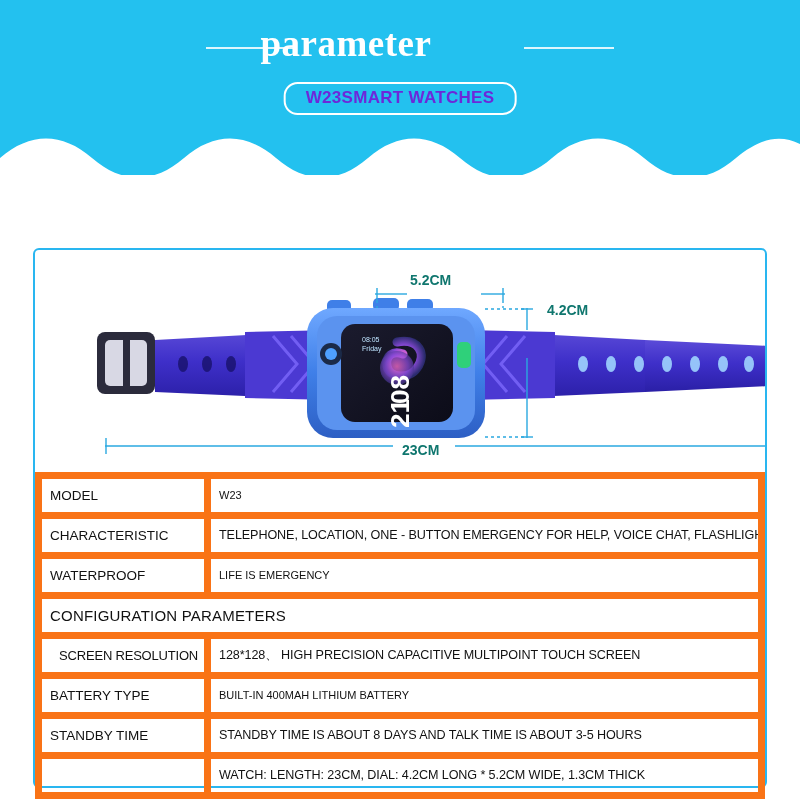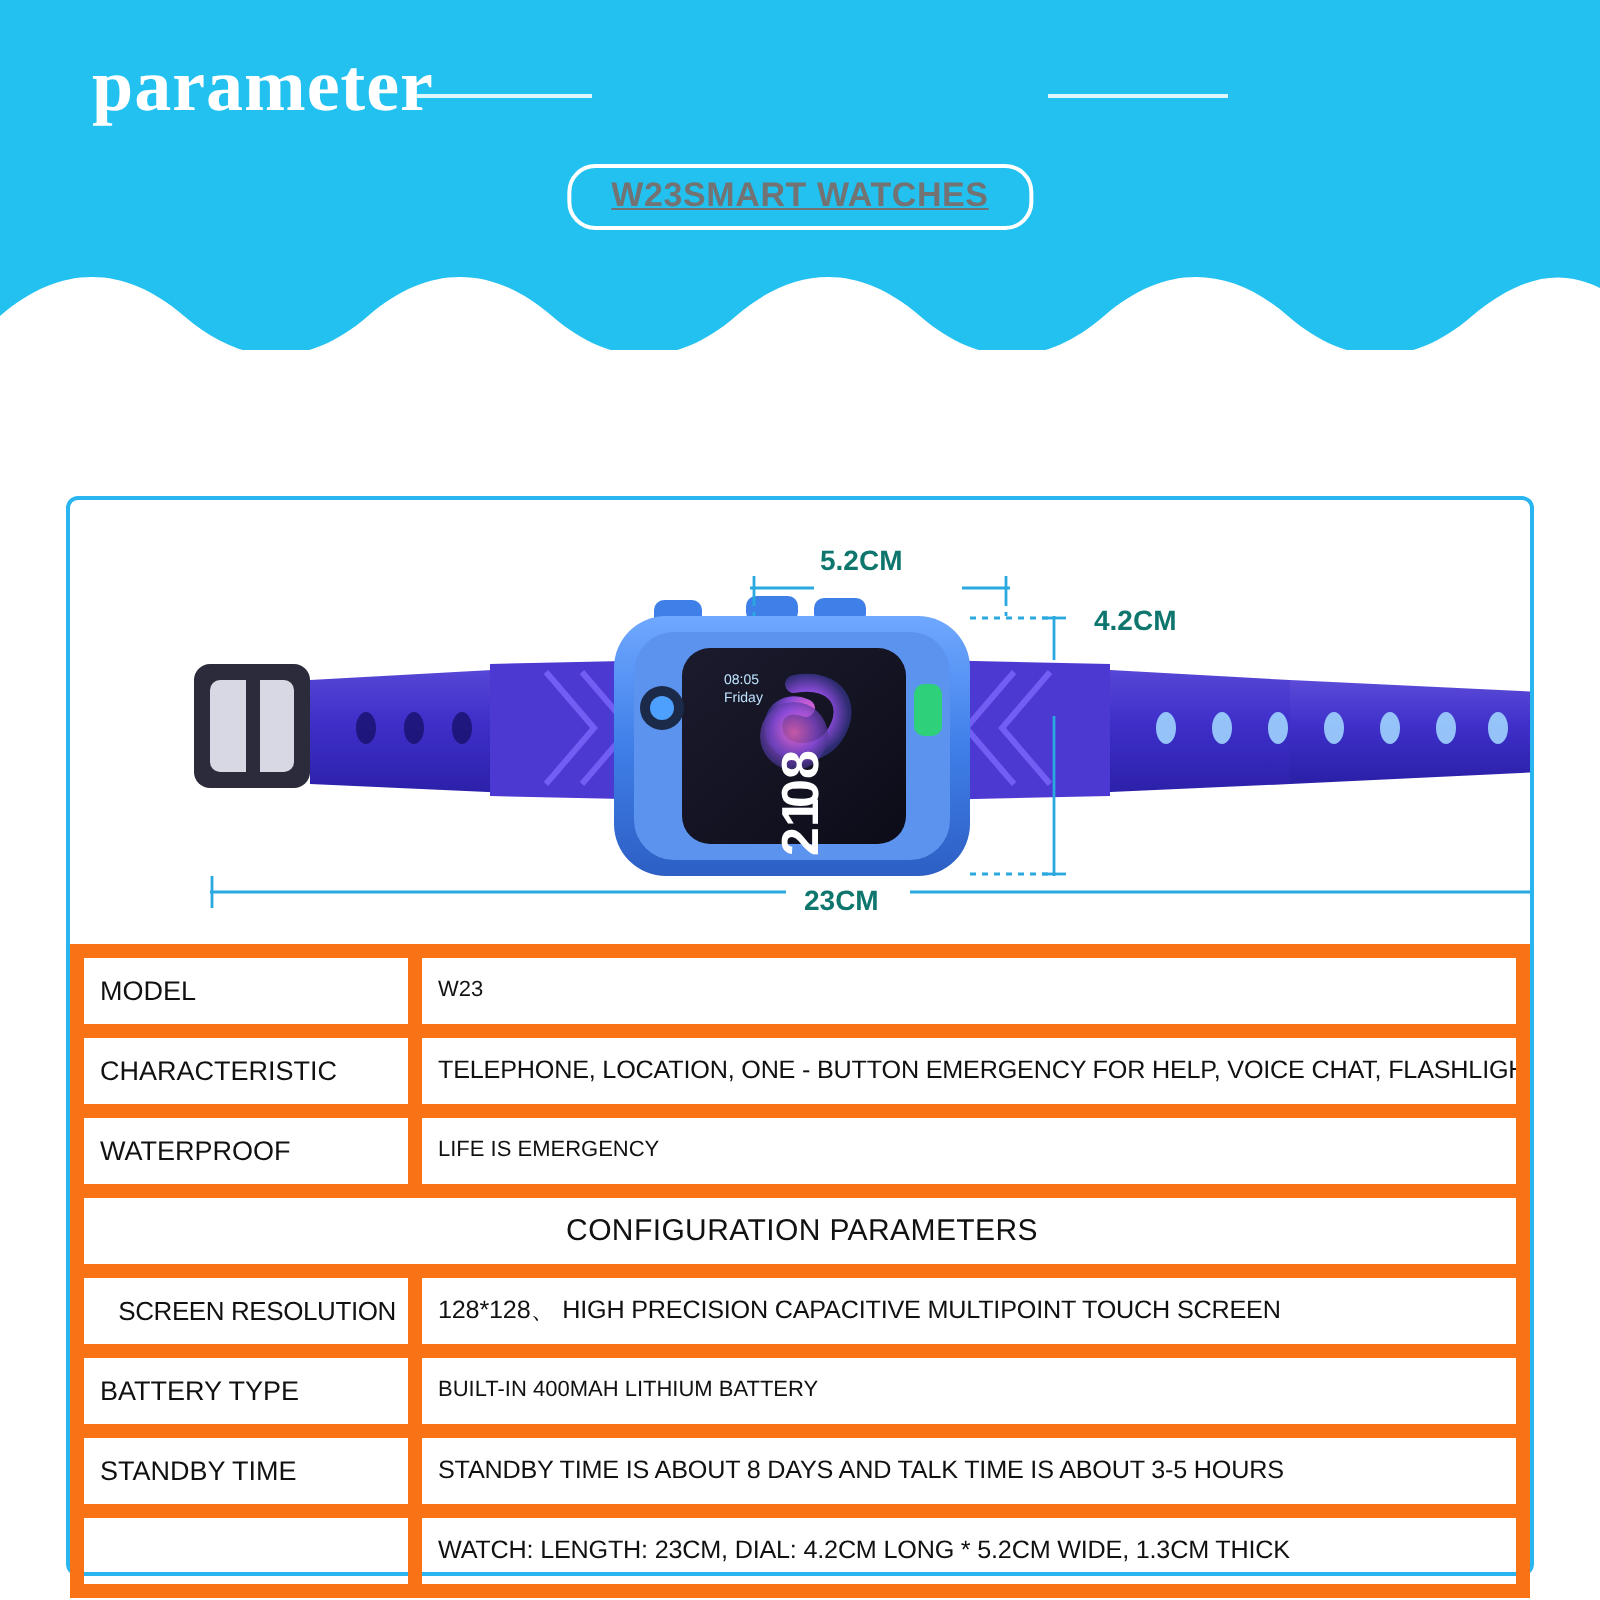--- a/index.html
+++ b/index.html
@@ -42,27 +42,26 @@
     left: 0;
     bottom: 0px;
     width: 800px;
     height: 60px;
   }
   .banner-title {
     position: absolute;
     top: 22px;
     left: 0;
     width: 692px;
-    text-align: left;
+    text-align: center;
     font-size: 37px;
     font-weight: bold;
     color: #ffffff;
     letter-spacing: 0.5px;
     font-family: "Liberation Serif", serif;
-    padding-left: 46px;
   }
   .title-rule {
     position: absolute;
     top: 47px;
     height: 2px;
     background: #ffffff;
     opacity: 0.85;
   }
   .title-rule.left  { left: 206px; width: 90px; }
   .title-rule.right { left: 524px; width: 90px; }
@@ -70,24 +69,23 @@
   .banner-sub {
     position: absolute;
     top: 82px;
     left: 50%;
     transform: translateX(-50%);
     border: 2px solid #ffffff;
     border-radius: 14px;
     padding: 4px 20px 5px 20px;
     font-size: 17px;
     font-weight: bold;
-    color: #737373;
+    color: #6d28d9;
     letter-spacing: 0.3px;
     white-space: nowrap;
-    text-decoration: underline;
   }
 
   
   .card {
     position: absolute;
     left: 33px;
     top: 248px;
     width: 734px;
     height: 540px;
     border: 2px solid #29b6f0;
@@ -138,21 +136,21 @@
   }
   .table td.label {
     width: 148px;
   }
   .table td.label.tight {
     letter-spacing: -0.2px;
     font-size: 13px;
     text-align: right;
   }
   .table td.section {
-    text-align: center;
+    text-align: left;
     font-size: 15px;
     letter-spacing: 0.2px;
   }
   .table td.val {
     font-size: 11px;
   }
   .table td.val.small {
     font-size: 12.6px;
     letter-spacing: -0.1px;
   }

